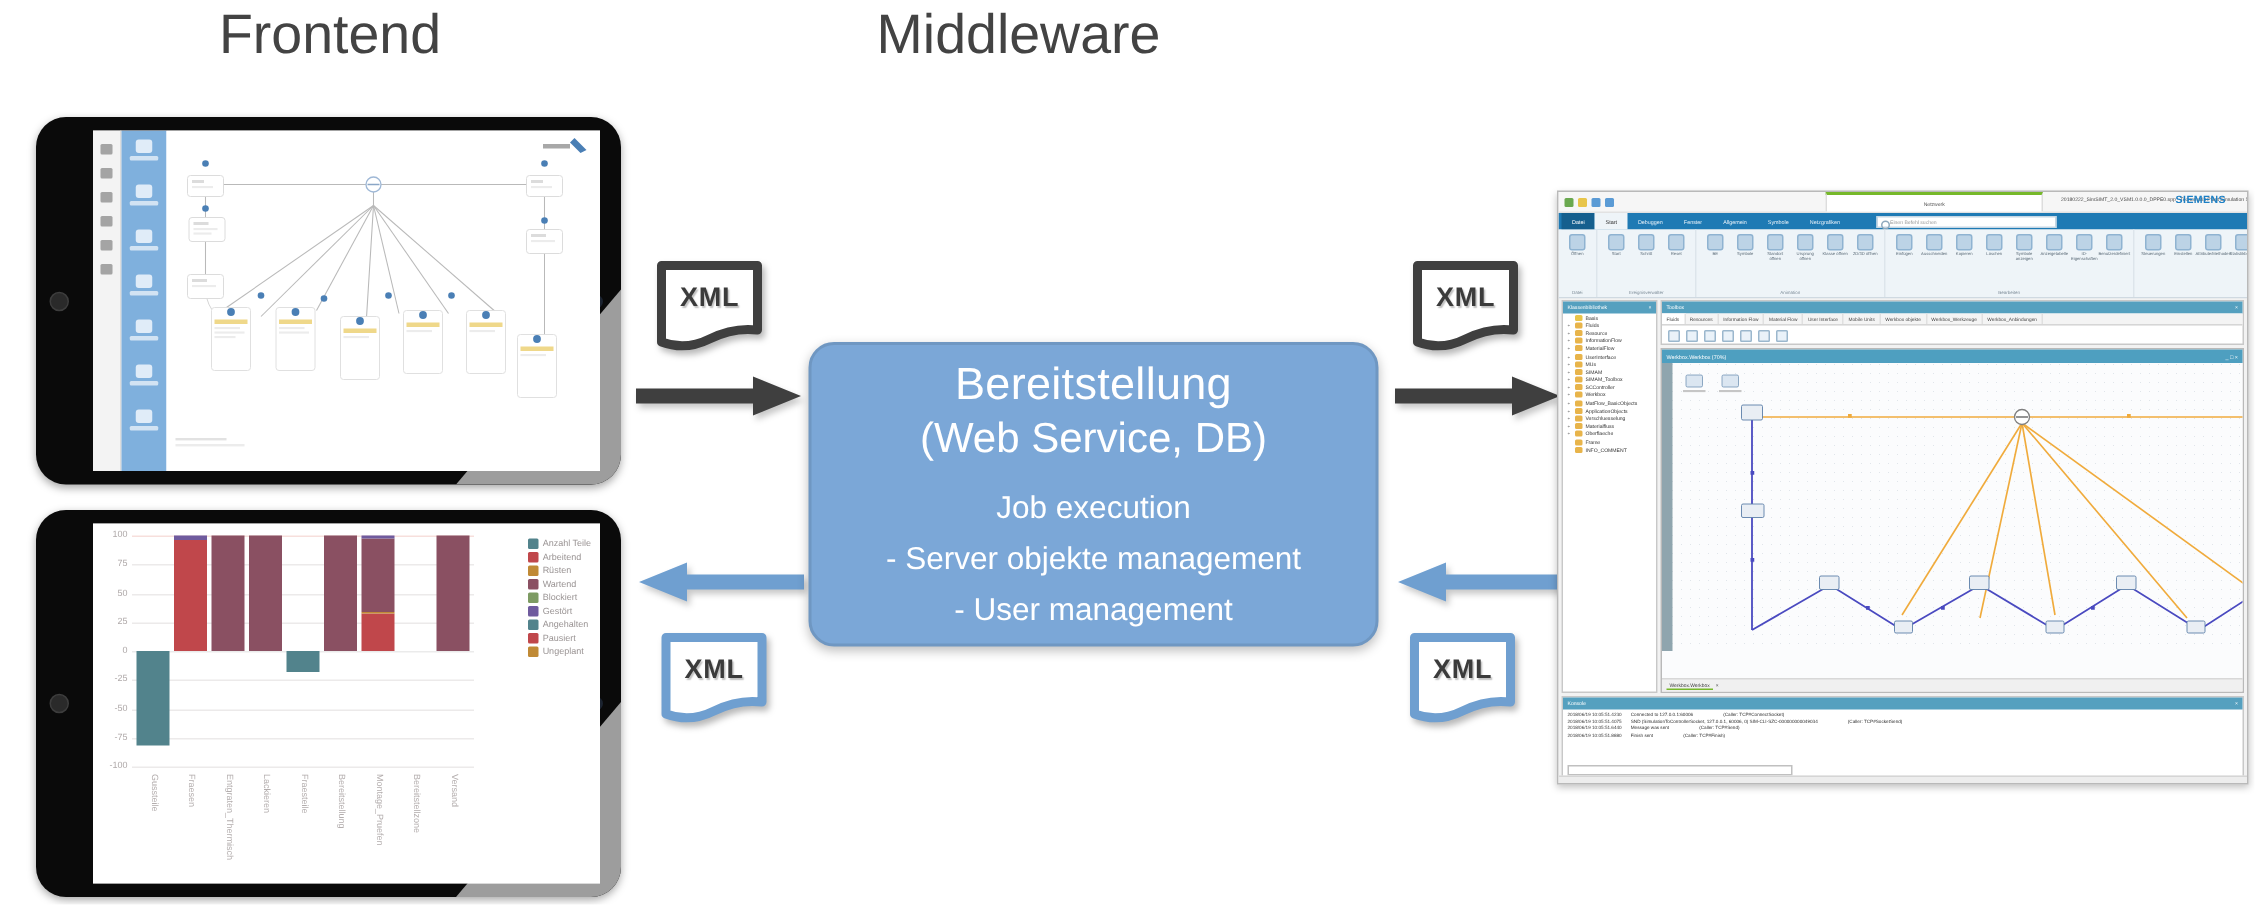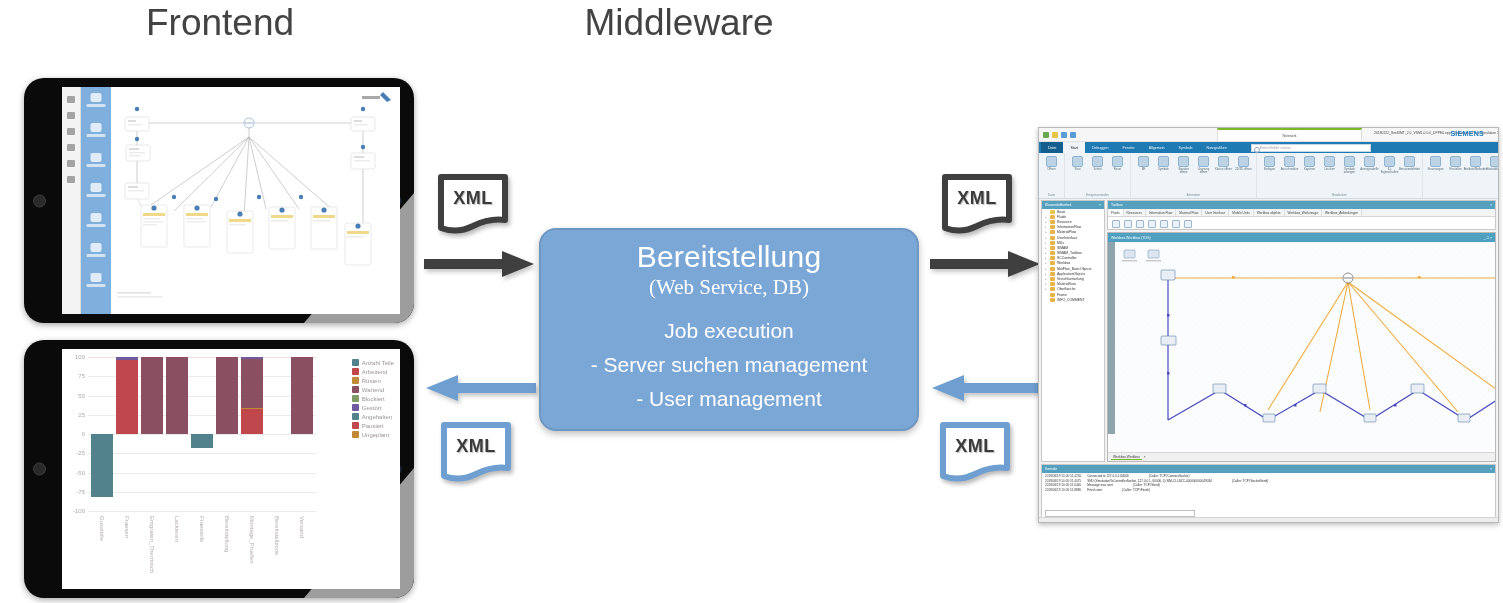--- a/index.html
+++ b/index.html
@@ -164,21 +164,21 @@
     border-radius: 17px;
     box-shadow: 0 3px 7px rgba(0,0,0,.25);
     color: #ffffff;
     text-align: center;
     padding-top: 11px;
   }
   #mw-box .mw-title {
     font-size: 30px; line-height: 1.08; letter-spacing: .2px;
   }
   #mw-box .mw-sub {
-    font-size: 21px; line-height: 1.25; margin-top: 1px; font-family: Liberation Serif, serif;
+    font-size: 28px; line-height: 1.25; margin-top: 1px;
   }
   #mw-box .mw-lines { margin-top: 13px; }
   #mw-box .mw-line { font-size: 21px; line-height: 1.62; }
 
   
   #backend {
     position: absolute; left: 1038px; top: 127px;
     width: 461px; height: 396px;
     background: #f2f2f2;
     border: 1px solid #b9b9b9;
@@ -631,21 +631,21 @@
     <svg width="112" height="32" viewBox="0 0 112 32">
       <path d="M112 11 H34 V3 L2 16 L34 29 V21 H112 Z" fill="#6f9fd0"></path>
     </svg>
   </div>
 
   <div id="mw-box">
     <div class="mw-title">Bereitstellung</div>
     <div class="mw-sub">(Web Service, DB)</div>
     <div class="mw-lines">
       <div class="mw-line">Job execution</div>
-      <div class="mw-line">- Server suchen management</div>
+      <div class="mw-line">- Server objekte management</div>
       <div class="mw-line">- User management</div>
     </div>
   </div>
 
   <div id="backend">
 
     <div class="bk-titlebar">
       <div class="qa-ico" style="background:#6aa84f"></div>
       <div class="qa-ico" style="background:#e8c54a"></div>
       <div class="qa-ico" style="background:#5b9bd5"></div>

